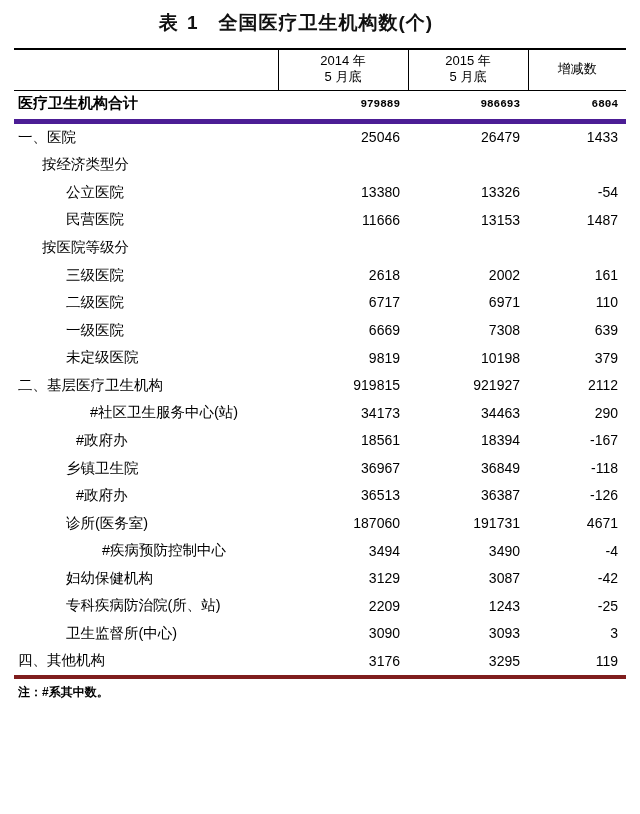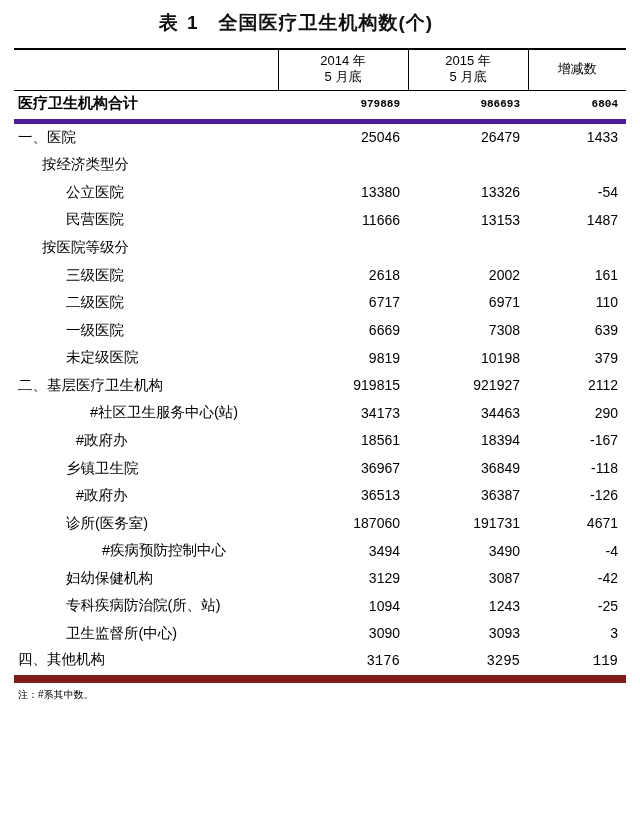--- a/index.html
+++ b/index.html
@@ -74,33 +74,33 @@
   }
   tbody tr.total td.num {
     font-weight: bold;
     font-size: 11px;
   }
   tbody tr.total td {
     border-bottom: 5px solid #4c1d95;
     font-family: Liberation Mono, monospace;
   }
   tbody tr:last-child td {
-    border-bottom: 8px solid #7f1d1d;
-    font-family: Liberation Mono, monospace;
+    border-bottom: 4px solid #7f1d1d;
   }
   .ind0 { padding-left: 4px; }
   .ind1 { padding-left: 28px; }
   .ind2 { padding-left: 52px; margin-top: 32px; }
   .ind-hash { padding-left: 44px; text-align: center; }
   .ind-hash2 { padding-left: 62px; }
 
   .note {
-    font-size: 10px;
+    font-size: 12px;
     padding: 5px 0 0 4px;
     color: #000;
+    font-weight: bold;
   }
 </style>
 </head>
 <body>
 
 <div class="page">
 
   <div class="title">
     <span class="tnum">表 1</span>&nbsp;&nbsp;&nbsp;<span>全国医疗卫生机构数(个)</span>
   </div>
@@ -236,21 +236,21 @@
           <td class="num">-4</td>
         </tr>
         <tr>
           <td class="ind2">妇幼保健机构</td>
           <td class="num">3129</td>
           <td class="num">3087</td>
           <td class="num">-42</td>
         </tr>
         <tr>
           <td class="ind2">专科疾病防治院(所、站)</td>
-          <td class="num">1094</td>
+          <td class="num">2209</td>
           <td class="num">1243</td>
           <td class="num">-25</td>
         </tr>
         <tr>
           <td class="ind2">卫生监督所(中心)</td>
           <td class="num">3090</td>
           <td class="num">3093</td>
           <td class="num">3</td>
         </tr>
         <tr>

